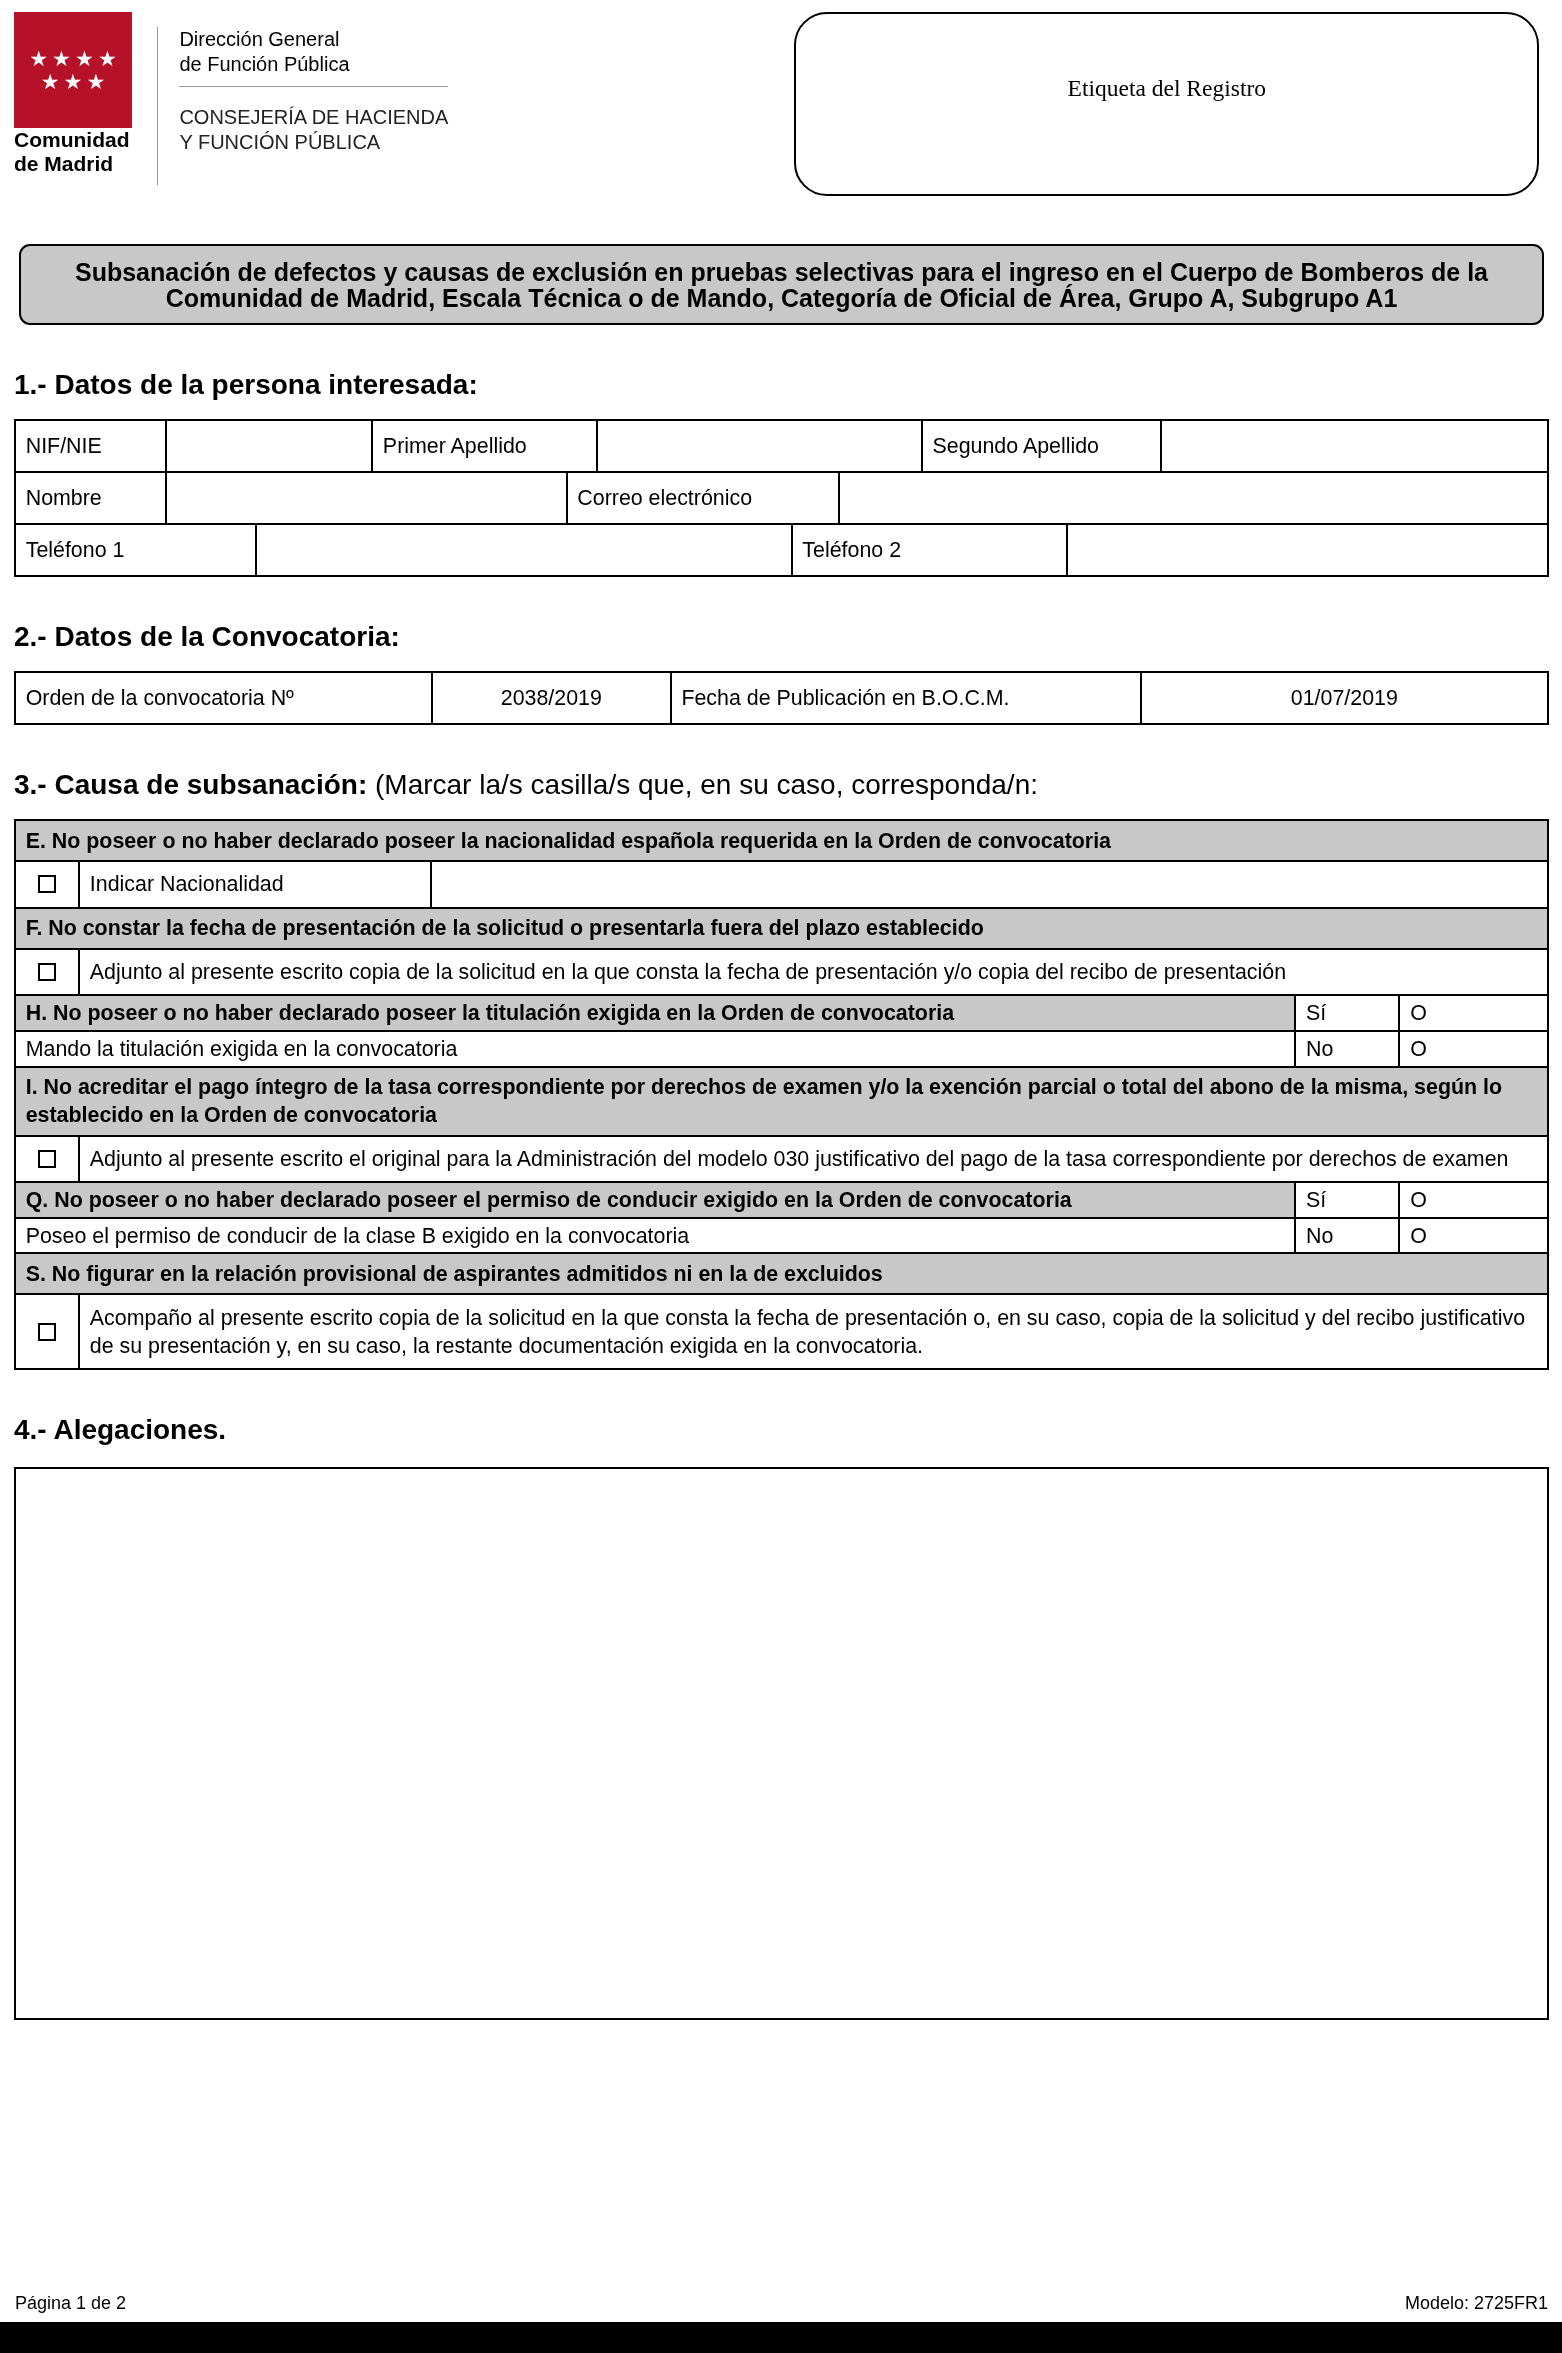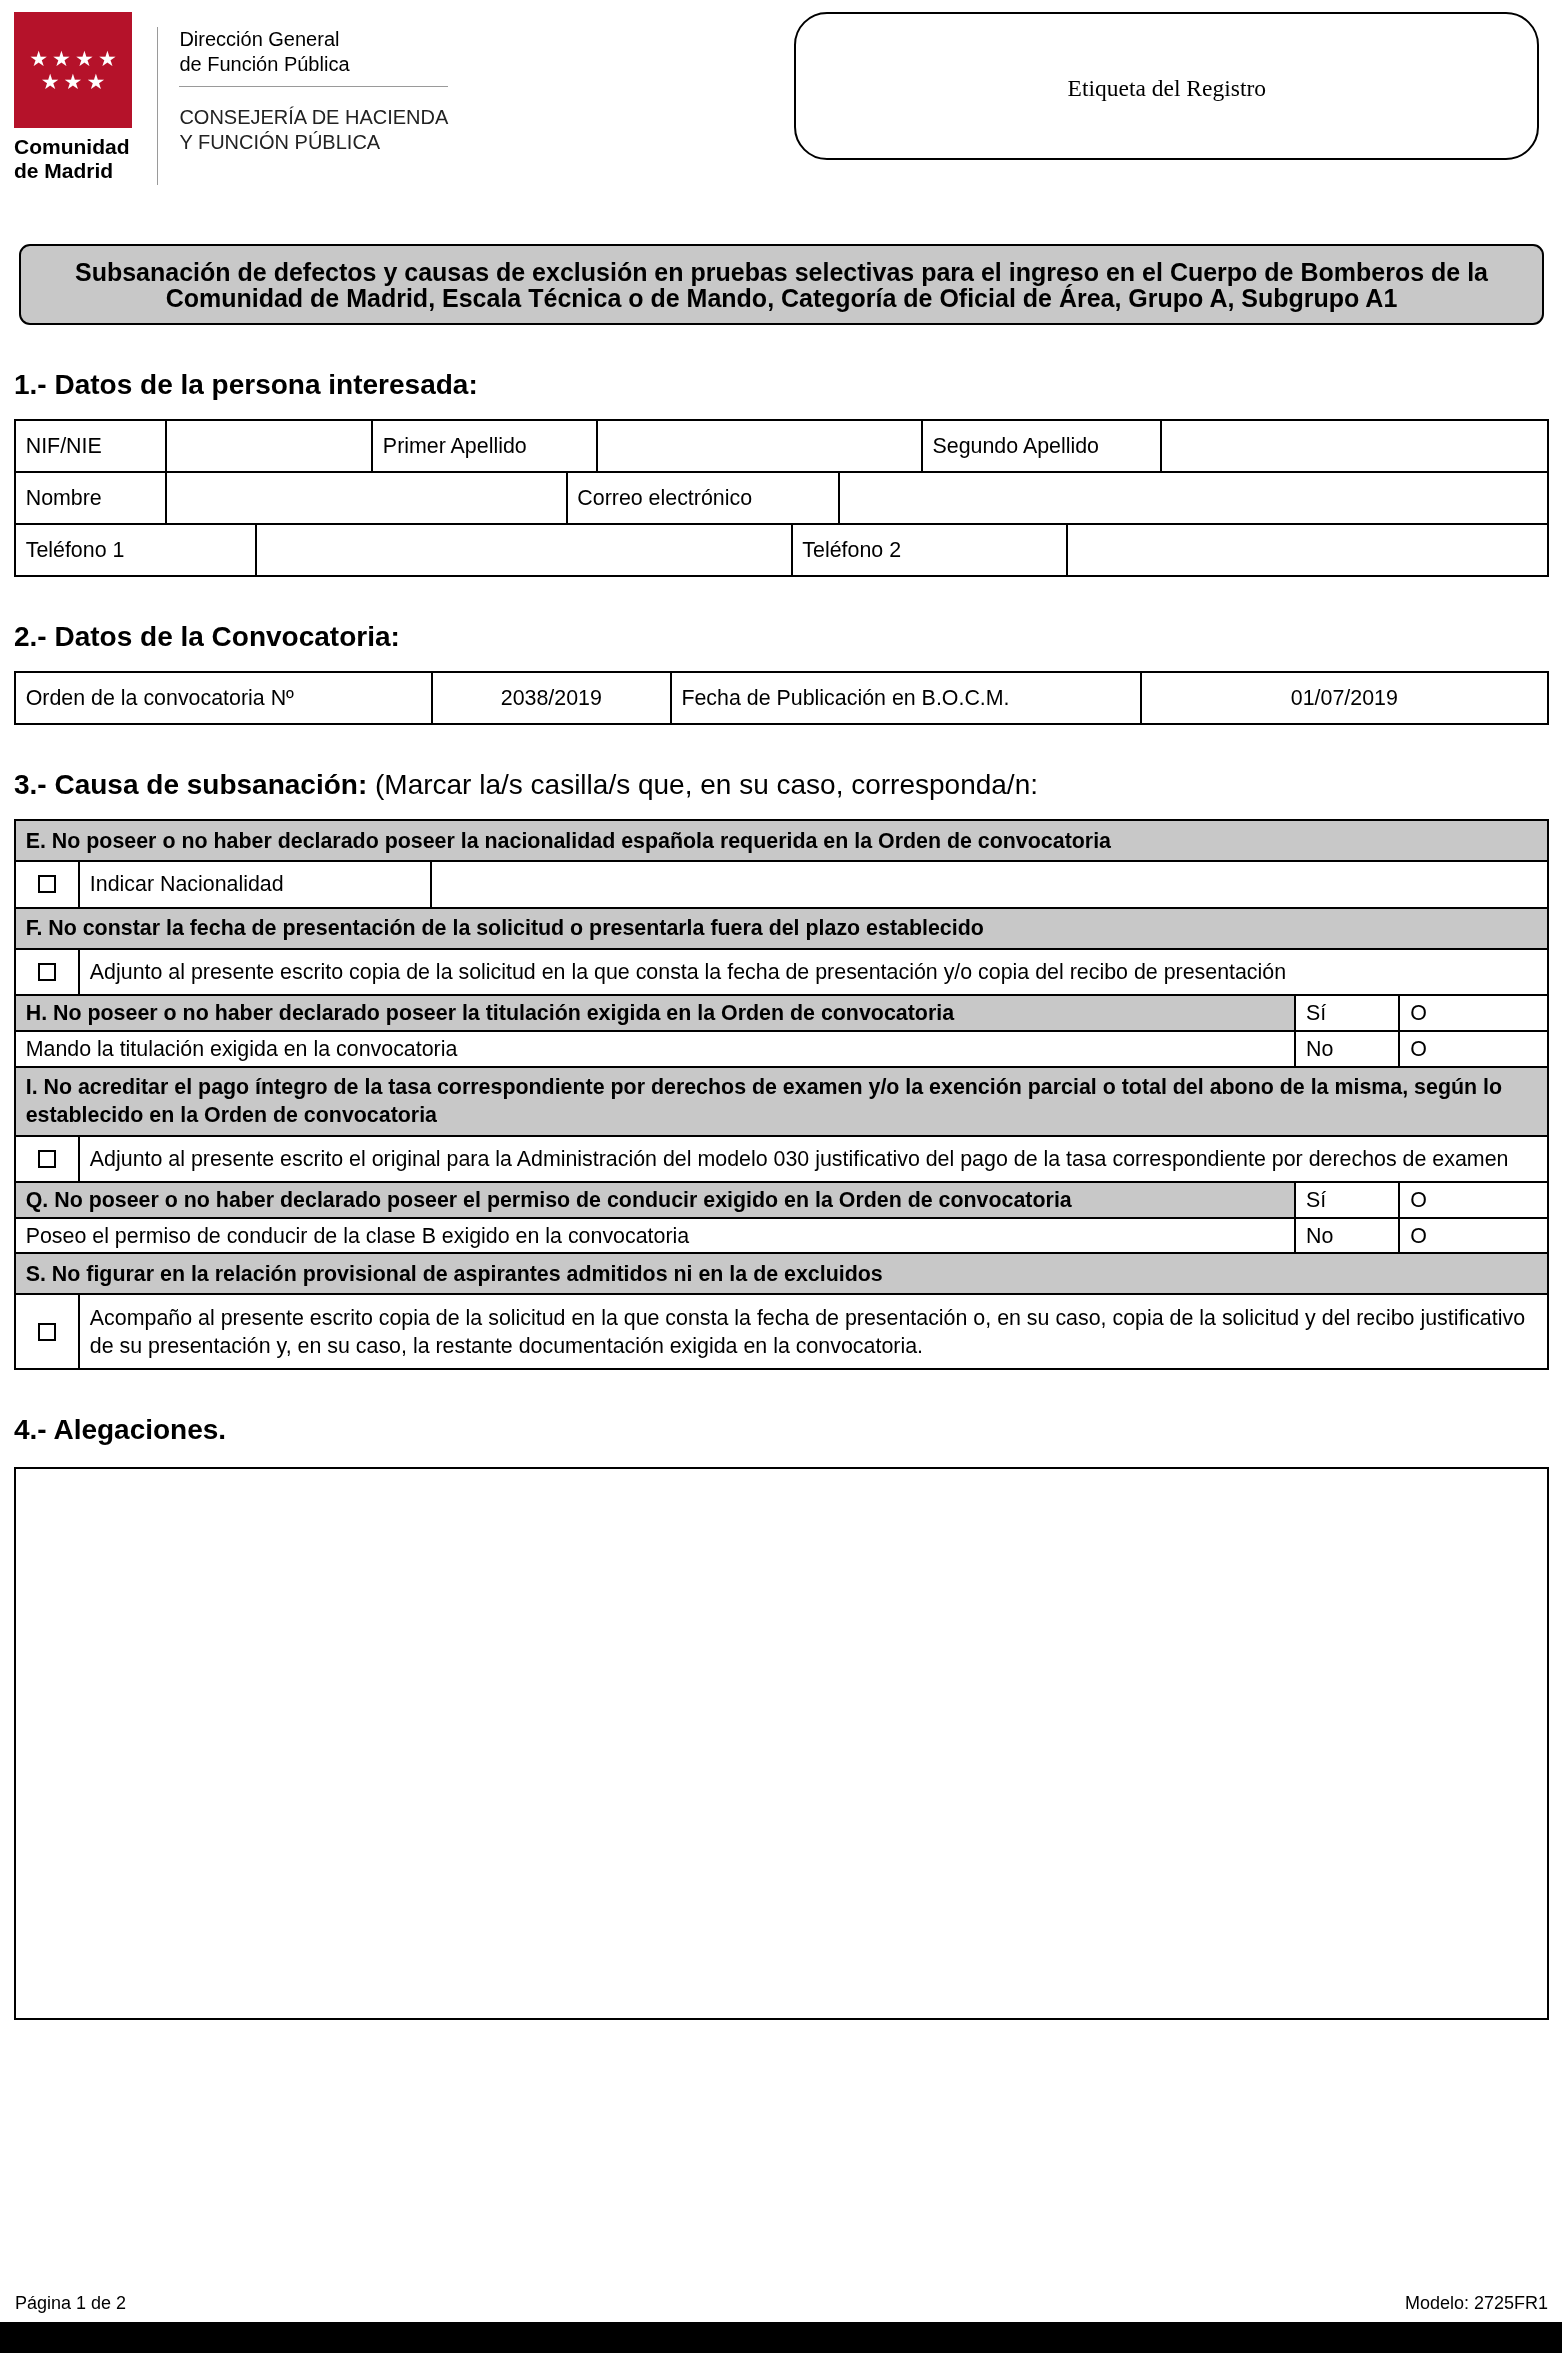--- a/index.html
+++ b/index.html
@@ -16,26 +16,26 @@
 
   
   .top { position: relative; margin: 12.4px 14px 0 14px; height: 173px; display: flex; }
   .brand { display: flex; flex-direction: column; width: 124px; }
   .flag {
     width: 118px; height: 116px;
     background: var(--flag_red, #b5122a);
     display: flex; flex-direction: column; align-items: center; justify-content: center;
   }
   .stars { color: #fff; font-size: 21px; line-height: 23.5px; letter-spacing: 4.1px; text-indent: 4.1px; }
-  .brand-name { font-weight: bold; font-size: 21px; line-height: 23.5px; margin-top: 7px; }
+  .brand-name { font-weight: bold; font-size: 21px; line-height: 23.5px; }
   .dept { margin-left: 19.4px; margin-top: 15px; padding-left: 21px; border-left: 1.4px solid var(--line_gray, #9a9a9a); font-size: 20px; line-height: 25px; }
   .dept-bottom { border-top: 1.4px solid var(--line_gray, #9a9a9a); margin-top: 8.3px; padding-top: 18px; color: #222; }
   .registry {
     position: absolute; top: 0; right: 9.7px;
-    width: 745px; height: 148px;
+    width: 745px; height: 184px;
     border: 2.1px solid #000; border-radius: 33px;
     text-align: center;
     font-family: "Liberation Serif", serif;
     font-size: 23.5px;
     padding-top: 61px;
     background: #fff;
   }
 
   
   .title-box {

